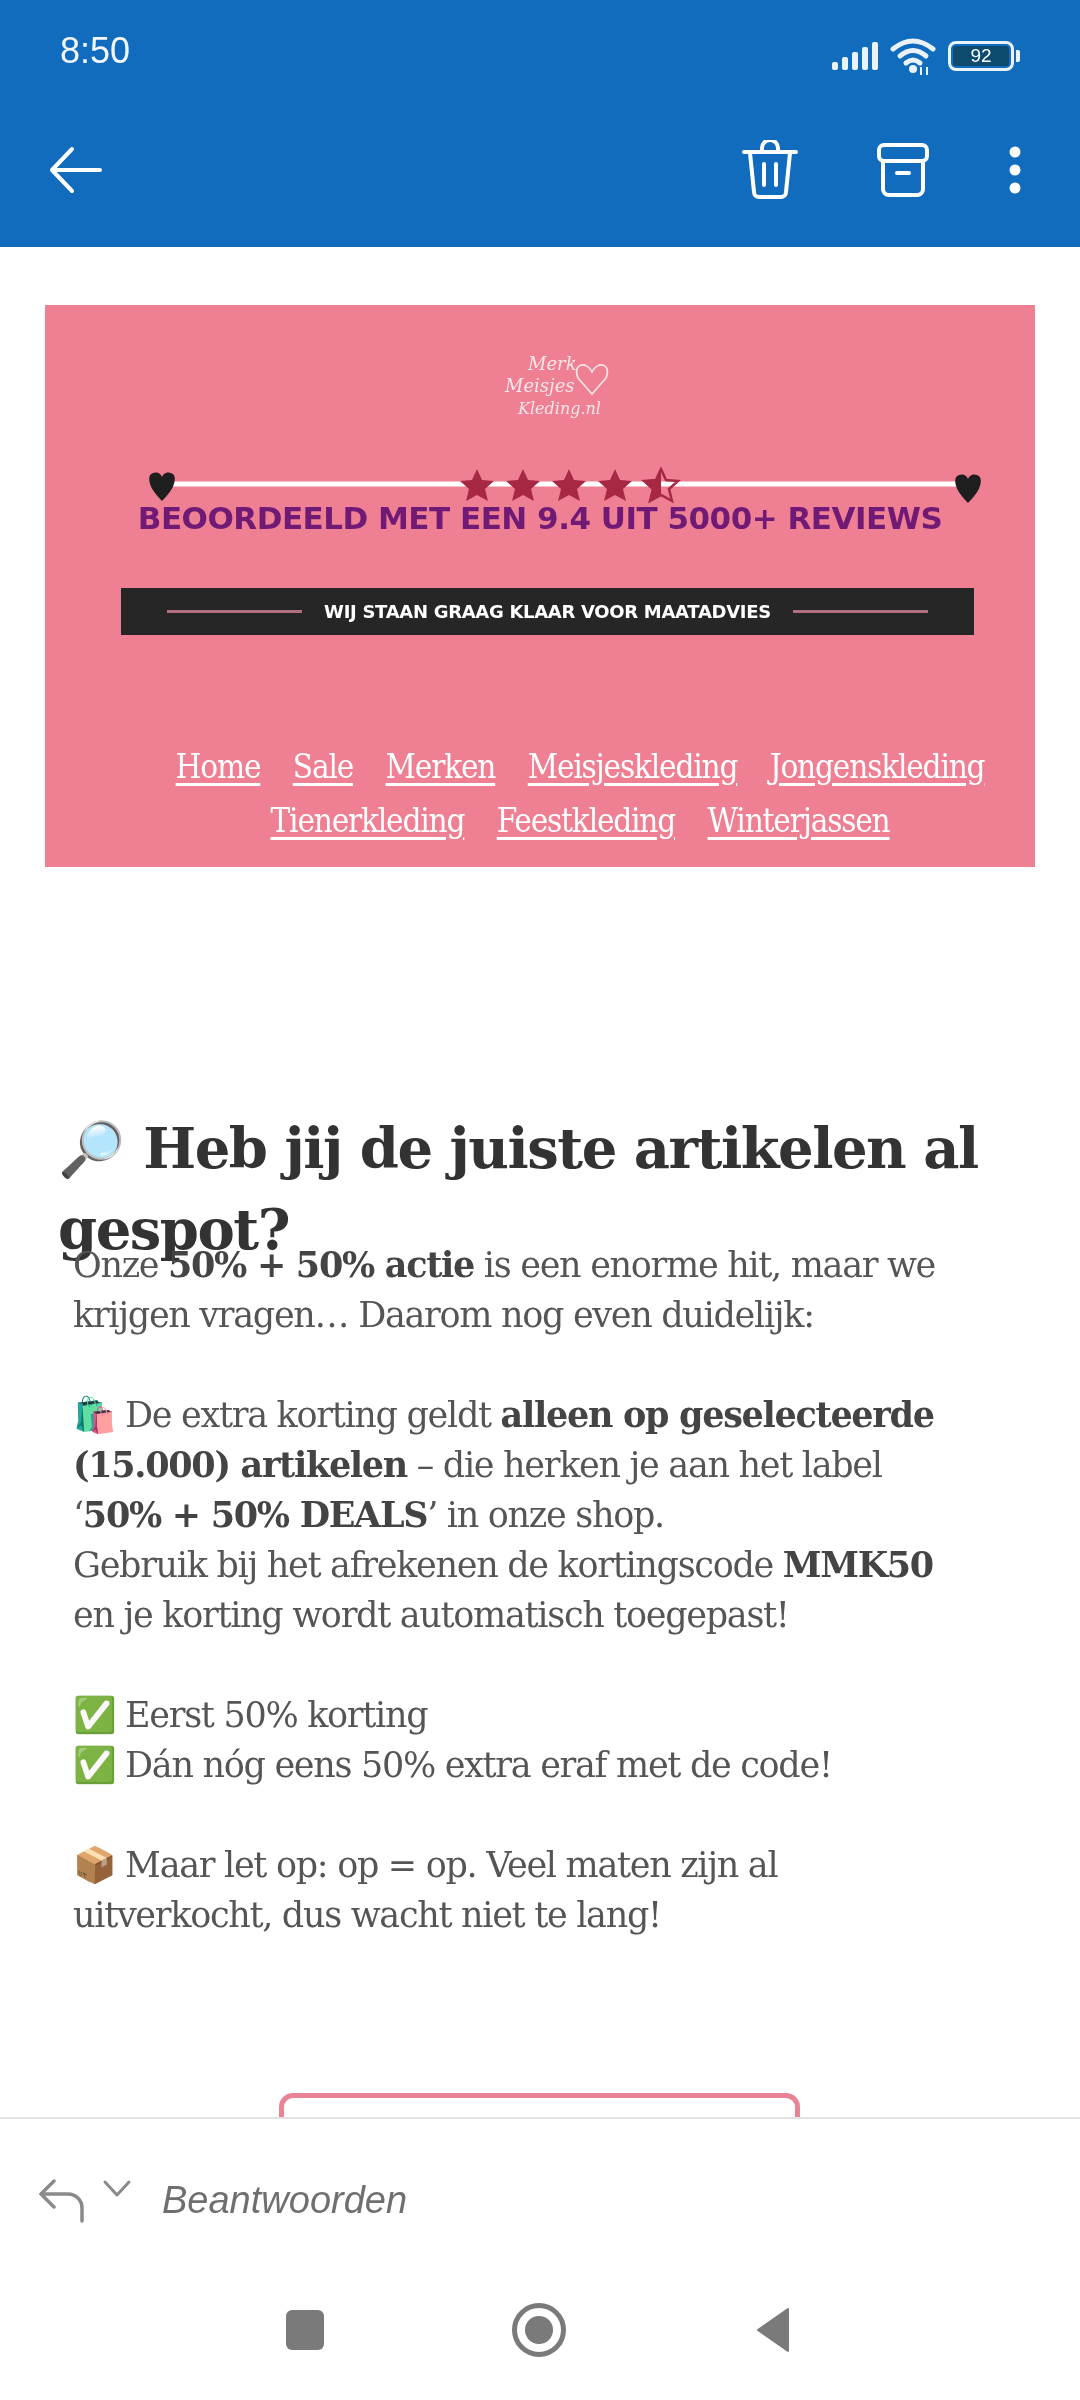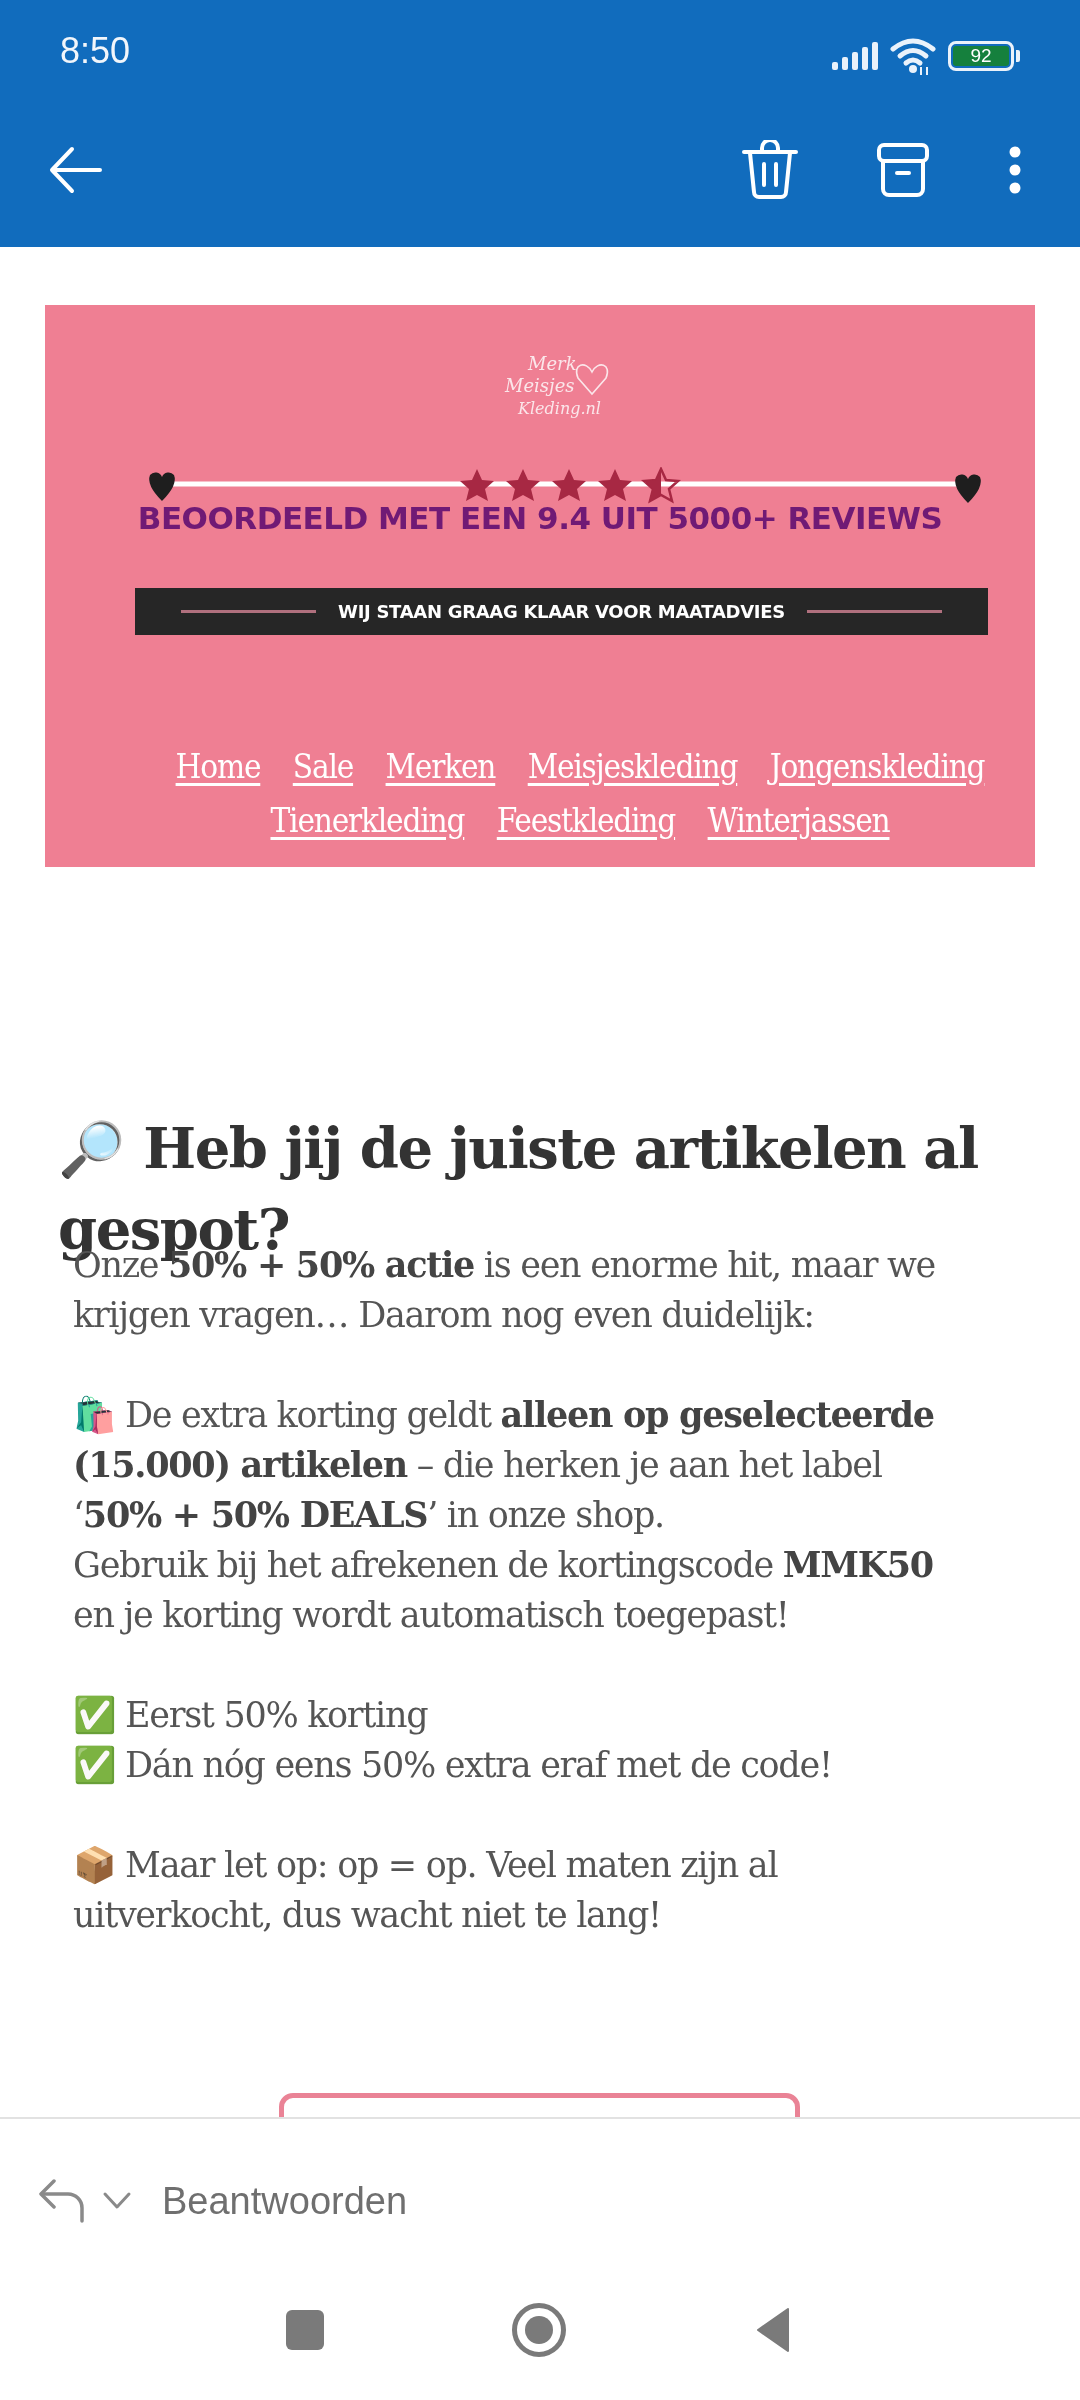--- a/index.html
+++ b/index.html
@@ -7,49 +7,49 @@
     body { position: relative; font-family: "DejaVu Serif", serif; }
 
     
     .topbar { position: absolute; left: 0; top: 0; width: 1080px; height: 247px; background: #116cbd; color: #fff; }
     .status-time { position: absolute; left: 60px; top: 30px; font-family: "Liberation Sans", sans-serif; font-size: 36px; color: #f2f6fb; }
     .status-icons { position: absolute; right: 60px; top: 37px; display: flex; align-items: center; gap: 12px; }
     .signal { display: flex; align-items: flex-end; gap: 4px; height: 28px; }
     .signal span { width: 6px; background: #eaf2fb; border-radius: 2px; }
     .battery { display: flex; align-items: center; }
     .battery-body { width: 66px; height: 30px; border: 3px solid #eaf2fb; border-radius: 8px; display: flex; align-items: center; justify-content: center; padding: 2px; }
-    .battery-fill { width: 100%; height: 100%; background: #15803d; border-radius: 3px; display: flex; align-items: center; justify-content: center; font-family: "Liberation Sans", sans-serif; font-size: 19px; color: #fff; }
+    .battery-fill { width: 100%; height: 100%; background: #0c4a6e; border-radius: 3px; display: flex; align-items: center; justify-content: center; font-family: "Liberation Sans", sans-serif; font-size: 19px; color: #fff; }
     .battery-tip { width: 4px; height: 12px; background: #eaf2fb; border-radius: 0 2px 2px 0; margin-left: 2px; }
 
     .appbar-btn { position: absolute; top: 135px; width: 60px; height: 70px; display: flex; align-items: center; justify-content: center; }
 
     
     .banner { position: absolute; left: 45px; top: 305px; width: 990px; height: 562px; background: #ef7f93; }
     .logo { position: absolute; left: 455px; top: 45px; width: 120px; height: 75px; }
     .rating-line { position: absolute; left: 95px; top: 162px; width: 850px; height: 40px; }
     .rating-text { position: absolute; left: 0; width: 100%; top: 195px; text-align: center; font-family: "DejaVu Sans", sans-serif; font-weight: bold; font-size: 31px; color: #701a75; letter-spacing: -0.5px; }
-    .advice-bar { position: absolute; left: 90px; top: 283px; width: 853px; height: 47px; background: #262626; display: flex; align-items: center; justify-content: center; gap: 22px; }
+    .advice-bar { position: absolute; left: 76px; top: 283px; width: 853px; height: 47px; background: #262626; display: flex; align-items: center; justify-content: center; gap: 22px; }
     .advice-line { width: 135px; height: 3px; background: #b0707e; }
     .advice-text { font-family: "DejaVu Sans", sans-serif; font-weight: bold; font-size: 18px; color: #ffffff; letter-spacing: -0.3px; }
     .nav { position: absolute; left: 0; width: 100%; top: 435px; text-align: center; font-family: "DejaVu Serif", serif; font-size: 33px; line-height: 54px; color: #fff; padding: 0 40px; margin-left: 40px; }
     .nav a { color: #ffffff; text-decoration: underline; text-underline-offset: 5px; margin: 0 11px; white-space: nowrap; letter-spacing: -1.2px; font-stretch: condensed; }
 
     .heading { position: absolute; left: 58px; top: 1060px; width: 960px; font-family: "DejaVu Serif", serif; font-weight: bold; font-size: 56px; line-height: 80px; color: #333333; letter-spacing: -1.5px; margin-top: 48px; }
     .heading .emoji { font-size: 54px; letter-spacing: 0; }
 
     .body-text { position: absolute; left: 73px; top: 1240px; width: 900px; font-family: "DejaVu Serif", serif; font-size: 35px; line-height: 50px; color: #555555; letter-spacing: -1.3px; }
     .body-text b { color: #444444; }
     .body-text p { margin: 0; }
     .body-text .gap { height: 50px; }
 
     .cta-partial { position: absolute; left: 279px; top: 2093px; width: 521px; height: 60px; border: 5px solid #ea8396; border-radius: 14px; background: #fff; }
 
     
     .reply-bar { position: absolute; left: 0; top: 2117px; width: 1080px; height: 283px; background: #ffffff; border-top: 2px solid #e2e2e2; }
-    .reply-btn { position: absolute; left: 38px; top: 60px; display: flex; align-items: center; gap: 14px; }
+    .reply-btn { position: absolute; left: 38px; top: 60px; display: flex; align-items: flex-start; gap: 14px; font-style: italic; }
     .reply-label { font-family: "Liberation Sans", sans-serif; font-size: 38px; color: #6f6f6f; margin-left: 16px; }
 
     .navbar { position: absolute; left: 0; top: 2290px; width: 1080px; height: 90px; }
     .nav-btn { position: absolute; top: 0; width: 80px; height: 80px; display: flex; align-items: center; justify-content: center; }
   </style>
 </head>
 <body>
 
 <div class="topbar">
   <div class="status-time">8:50</div>

